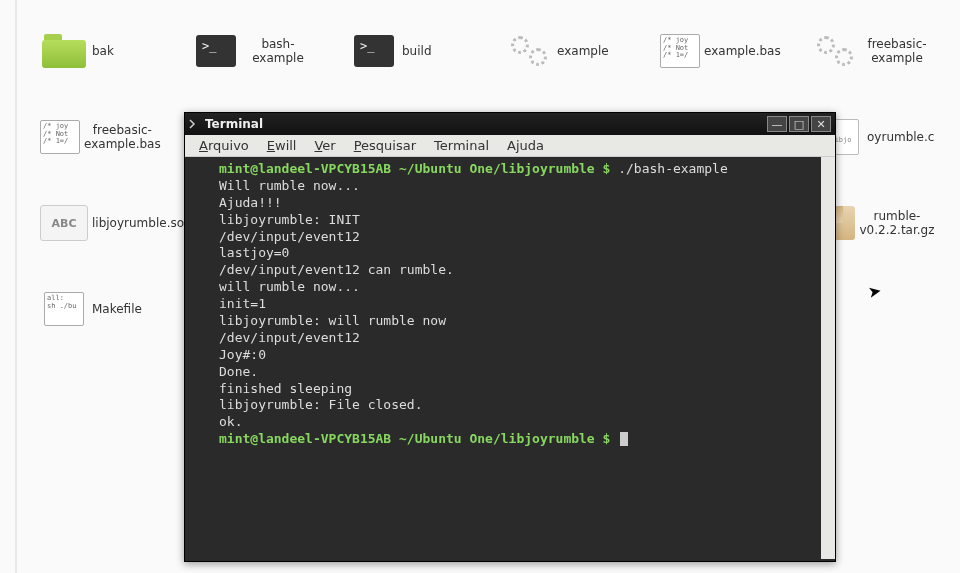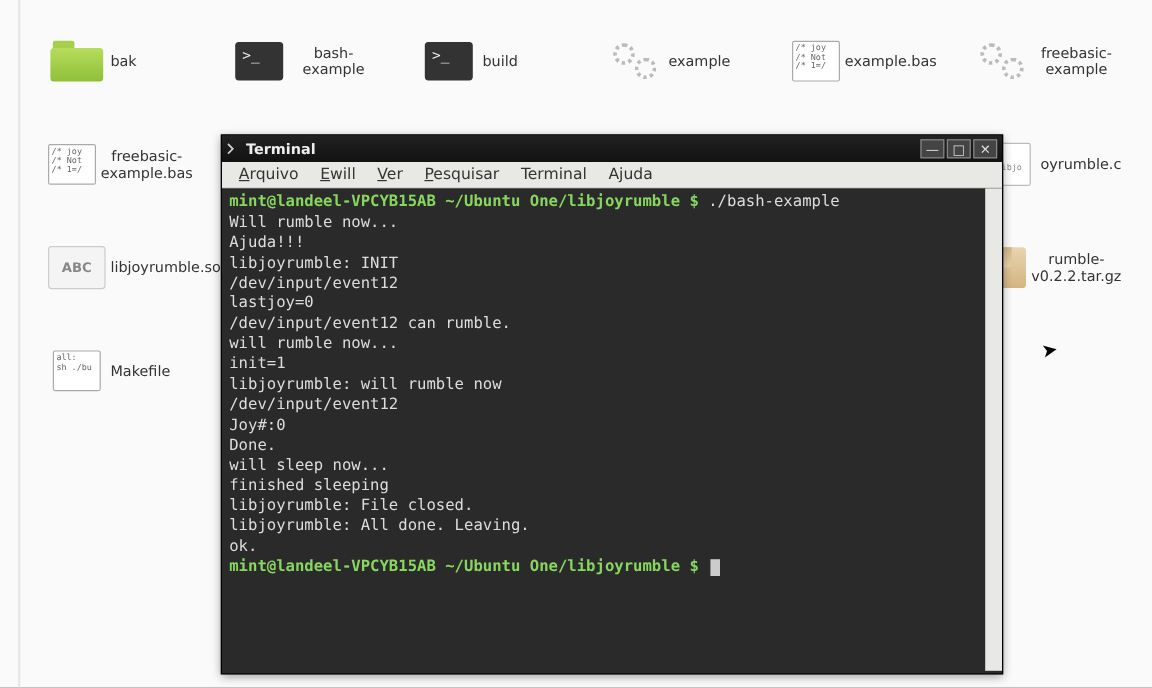--- a/index.html
+++ b/index.html
@@ -190,21 +190,21 @@
   }
   .scrollbar-track {
     position: absolute; right: 0; top: 44px;
     width: 14px; bottom: 2px;
     background: #e8e8e4;
   }
   .prompt .user { color: #87d75f; font-weight: bold; }
   .prompt .path { color: #87d75f; font-weight: bold; }
   .prompt .dollar { color: #87d75f; font-weight: bold; }
   .prompt .cmd { color: #ddd; }
-  .term-line { white-space: pre; }
+  .term-line { white-space: pre; margin-left: 28px; }
   .cursor-block {
     display: inline-block;
     width: 8px; height: 14px;
     background: #ccc; vertical-align: text-bottom;
     margin-left: 2px;
   }
 
   .mouse-cursor {
     position: absolute;
     left: 868px; top: 282px;
@@ -369,23 +369,21 @@
       <div class="term-line">libjoyrumble: INIT</div>
       <div class="term-line">/dev/input/event12</div>
       <div class="term-line">lastjoy=0</div>
       <div class="term-line">/dev/input/event12 can rumble.</div>
       <div class="term-line">will rumble now...</div>
       <div class="term-line">init=1</div>
       <div class="term-line">libjoyrumble: will rumble now</div>
       <div class="term-line">/dev/input/event12</div>
       <div class="term-line">Joy#:0</div>
       <div class="term-line">Done.</div>
-      <div class="term-line">will sleep now...</div>
       <div class="term-line">finished sleeping</div>
       <div class="term-line">libjoyrumble: File closed.</div>
-      <div class="term-line">libjoyrumble: All done. Leaving.</div>
       <div class="term-line">ok.</div>
       <div class="term-line prompt"><span class="user">mint@landeel-VPCYB15AB</span> <span class="path">~/Ubuntu One/libjoyrumble</span> <span class="dollar">$</span> <span class="cmd"></span><span class="cursor-block"></span></div>
     </div>
   <div class="scrollbar-track"></div>
 </div>
 
 <div class="mouse-cursor">➤</div>
 
 </body></html>

